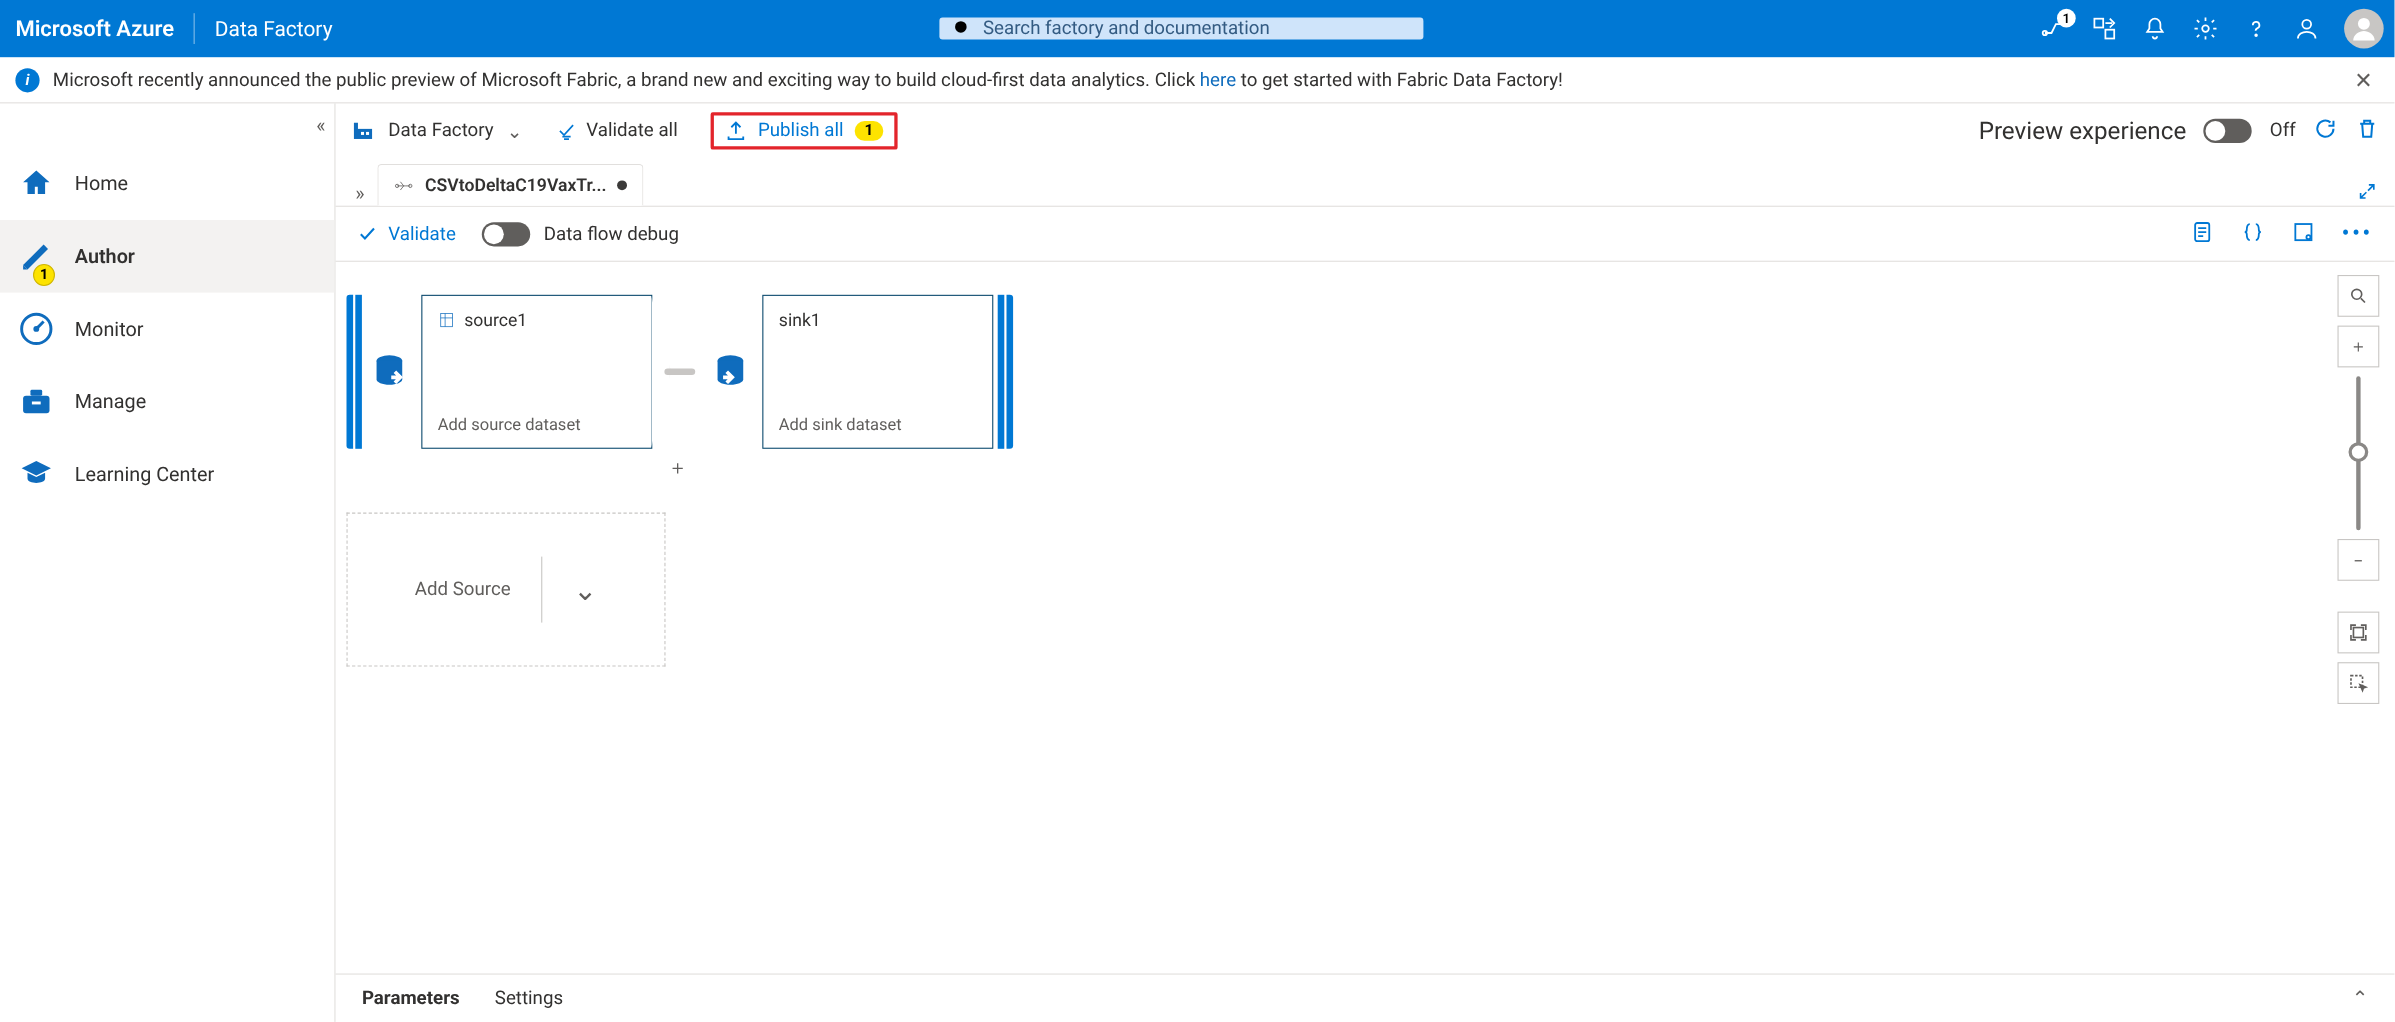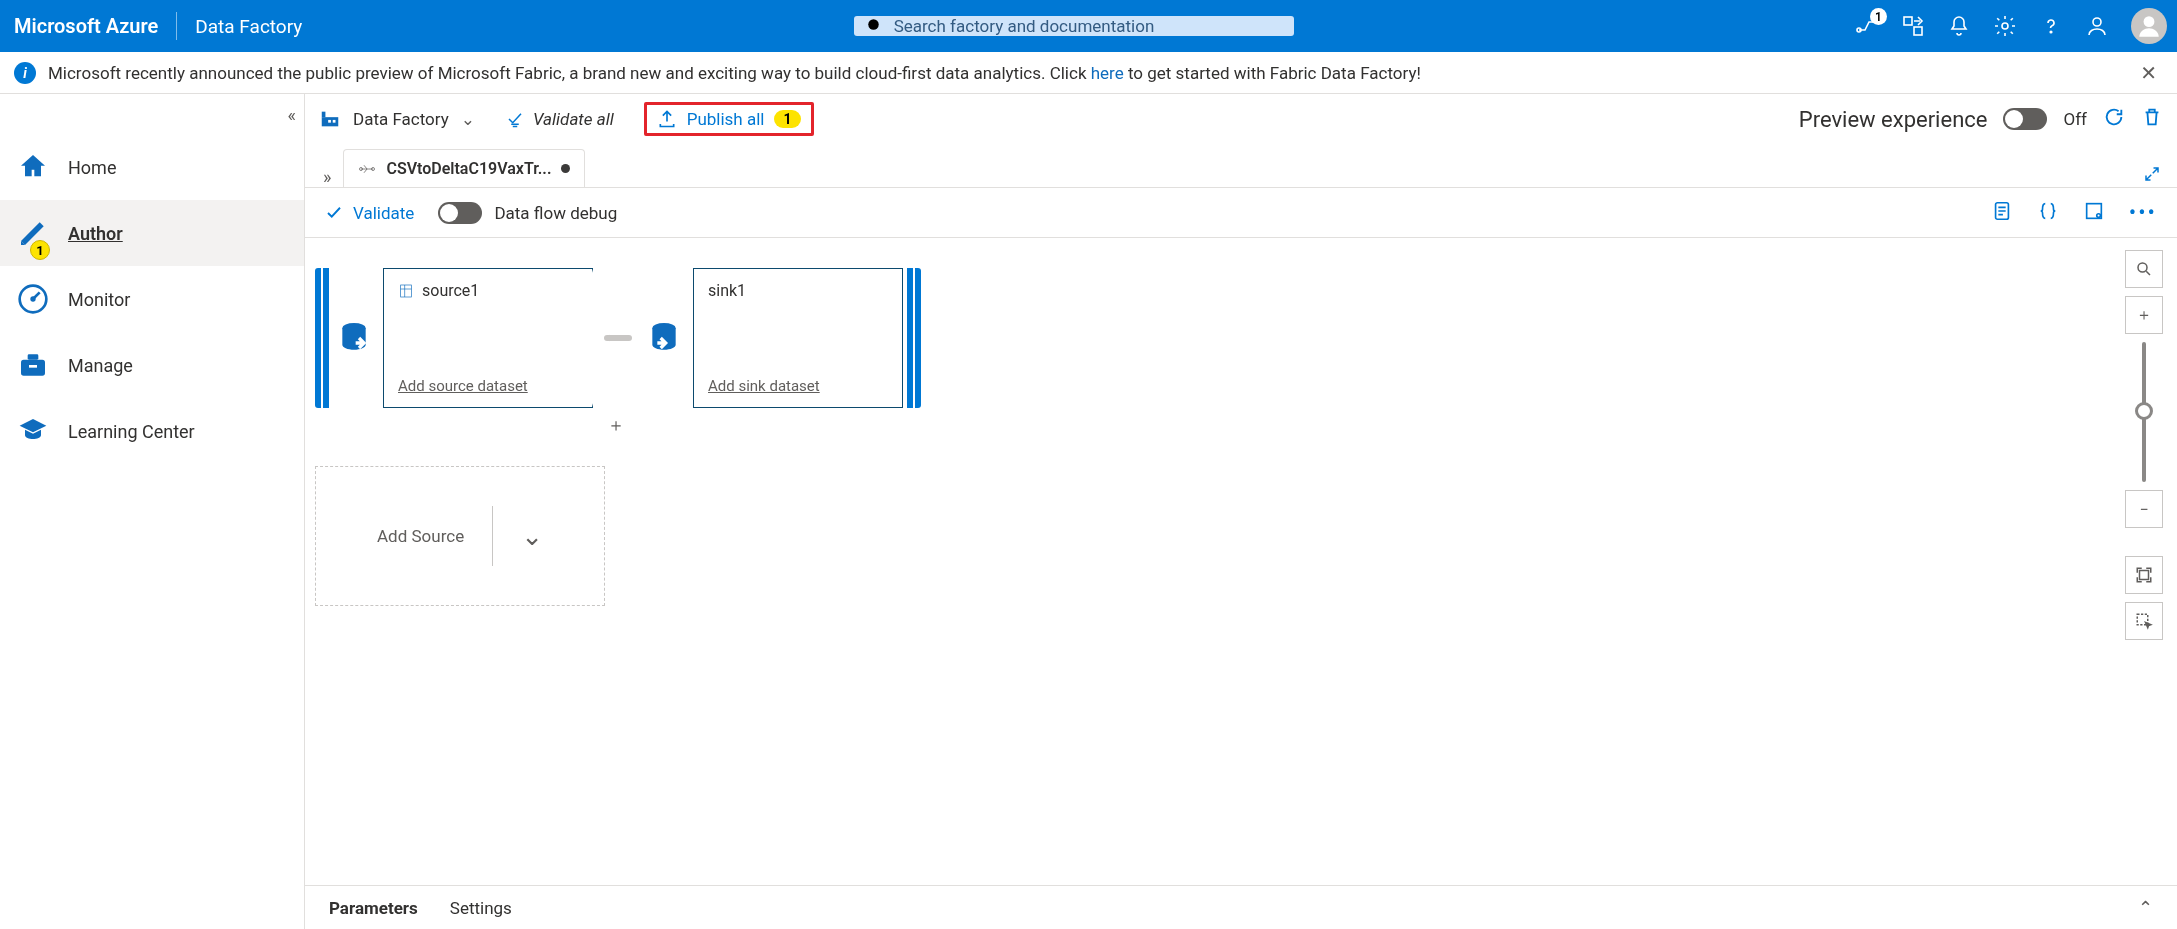--- a/index.html
+++ b/index.html
@@ -61,38 +61,38 @@
   .body{display:flex;height:calc(100% - 94px);width:100%;}
 
   
   .leftnav{
     width:305px;flex:0 0 305px;border-right:1px solid var(--grey-line);
     display:flex;flex-direction:column;position:relative;
   }
   .collapse-btn{position:absolute;top:10px;right:12px;font-size:18px;color:#605e5c;cursor:pointer;letter-spacing:-4px;}
   .nav-items{margin-top:40px;display:flex;flex-direction:column;}
   .nav-item{display:flex;align-items:center;gap:18px;height:66px;padding-left:16px;font-size:18px;cursor:pointer;position:relative;}
-  .nav-item.active{background:var(--grey-bg);font-weight:600;text-decoration:underline;}
+  .nav-item.active{background:var(--grey-bg);font-weight:600;}
   .nav-icon{width:34px;height:34px;display:flex;align-items:center;justify-content:center;}
   .nav-icon svg{width:32px;height:32px;}
   .nav-badge{position:absolute;left:30px;bottom:6px;background:var(--badge-yellow);color:#000;border-radius:50%;width:20px;height:20px;font-size:13px;font-weight:700;display:flex;align-items:center;justify-content:center;border:1px solid #d0b600;}
 
   
   .main{flex:1;display:flex;flex-direction:column;min-width:0;}
 
   
   .toolbar{
     height:50px;border-bottom:0;display:flex;align-items:center;
     padding:0 14px;gap:14px;font-size:17px;justify-content:space-between;
   }
   .toolbar-left{display:flex;align-items:center;gap:30px;}
   .factory-sel{display:flex;align-items:center;gap:12px;cursor:pointer;}
   .factory-sel svg{fill:var(--azure-blue);width:22px;height:22px;}
   .factory-sel .chev{color:#605e5c;}
-  .validate-all{display:flex;align-items:center;gap:8px;cursor:pointer;font-style:italic;}
+  .validate-all{display:flex;align-items:center;gap:8px;cursor:pointer;}
   .validate-all svg{stroke:var(--azure-blue);fill:none;stroke-width:2;}
   .publish-all{
     display:flex;align-items:center;gap:10px;color:var(--azure-blue);
     border:3px solid #e3242b;background:#fff;padding:4px 10px;border-radius:2px;
     cursor:pointer;
   }
   .publish-all svg{stroke:var(--azure-blue);fill:none;stroke-width:2;width:20px;height:20px;}
   .publish-badge{background:var(--badge-yellow);border-radius:10px;padding:1px 9px;font-size:14px;font-weight:700;color:#000;}
   .toolbar-right{display:flex;align-items:center;gap:16px;}
   .preview{font-size:22px;}
@@ -131,21 +131,21 @@
   .flow-row{display:flex;align-items:center;gap:0;}
   .bracket{width:18px;height:140px;position:relative;}
   .bracket::before,.bracket::after{content:"";position:absolute;top:0;bottom:0;width:6px;background:var(--azure-blue);}
   .bracket.left::before{left:0;border-radius:3px 0 0 3px;} .bracket.left::after{left:8px;border-radius:0;}
   .bracket.right::before{right:0;border-radius:0 3px 3px 0;} .bracket.right::after{right:8px;}
   .node{
     width:210px;height:140px;border:1px solid #0c4a6e;background:#fff;
     display:flex;flex-direction:column;padding:12px 14px;position:relative;
   }
   .node .hdr{display:flex;align-items:center;gap:8px;font-size:16px;}
-  .node .hint{margin-top:auto;font-size:15px;color:#605e5c;text-decoration:underline;}
+  .node .hint{margin-top:auto;font-size:15px;color:#605e5c;}
   .node1chevron{position:absolute;right:-18px;top:0;width:18px;height:100%;clip-path:polygon(0 0,100% 50%,0 100%);background:#fff;border-right:1px solid #c8c6c4;}
   .connector{display:flex;align-items:center;gap:0;width:50px;justify-content:center;position:relative;}
   .connector .bar{width:28px;height:6px;background:#c8c6c4;border-radius:3px;}
   .big-icon{width:46px;height:46px;display:flex;align-items:center;justify-content:center;margin:0 6px 0 -2px;}
   .big-icon svg{width:40px;height:40px;}
   .plus-below{margin-top:6px;width:22px;height:22px;display:flex;align-items:center;justify-content:center;font-size:18px;color:#605e5c;border:none;cursor:pointer;align-self:center;margin-left:290px;}
 
   .add-source{
     margin-top:30px;width:290px;height:140px;border:1.5px dashed #c8c6c4;
     display:flex;align-items:center;justify-content:center;gap:14px;color:#605e5c;font-size:17px;cursor:pointer;

